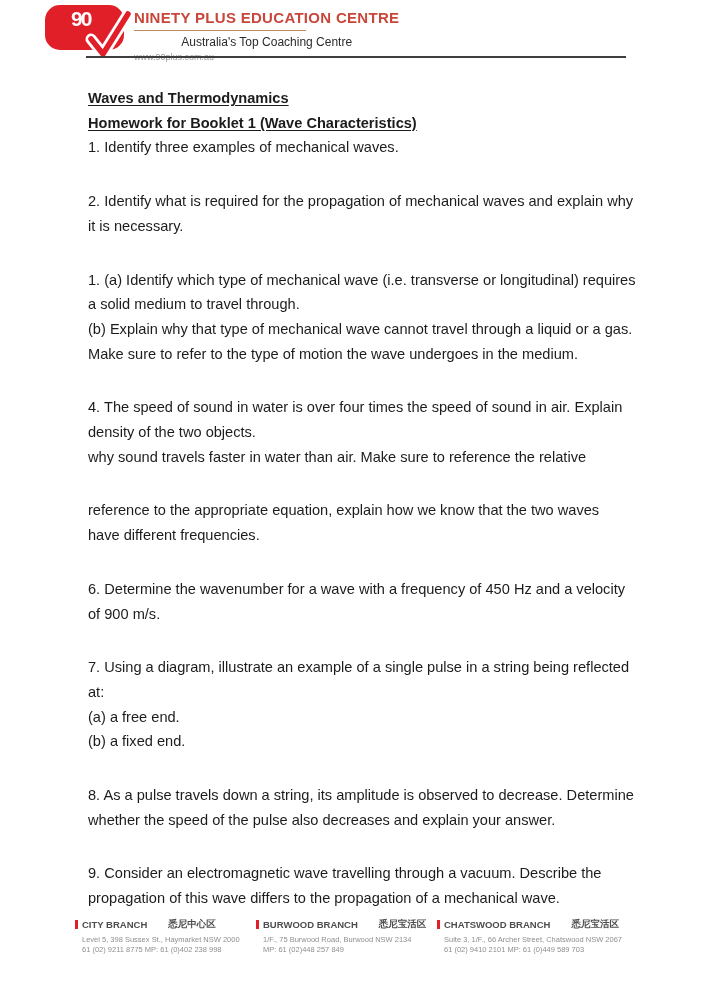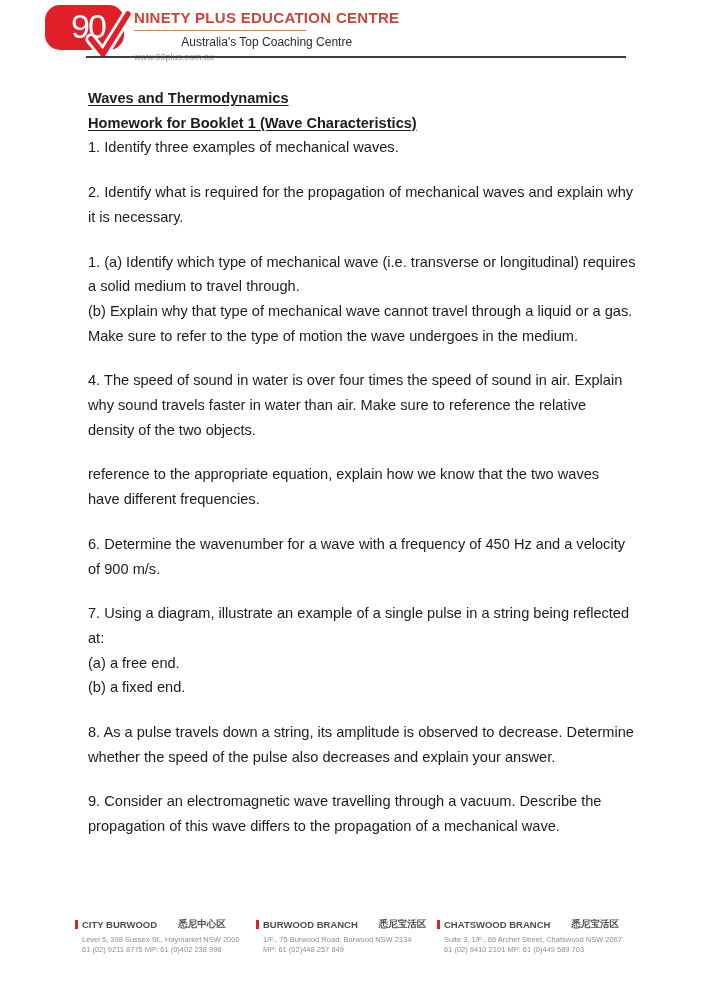--- a/index.html
+++ b/index.html
@@ -13,21 +13,21 @@
 
   
   .logo {
     position: absolute; left: 45px; top: 5px;
     width: 79px; height: 45px;
     background: #e01f29;
     border-radius: 15px;
   }
   .logo-number {
     position: absolute; left: 26px; top: 2px;
-    font-size: 34px; font-weight: 400; color: #ffffff;
+    font-size: 21px; font-weight: 700; color: #ffffff;
     letter-spacing: -2px;
   }
   .logo-check {
     position: absolute; left: 38px; top: 4px;
     width: 52px; height: 56px; overflow: visible;
   }
   .header-text { position: absolute; left: 134px; top: 9px; }
   .org-name {
     color: #c9473a; font-size: 15px; font-weight: 700;
     letter-spacing: 0.3px; white-space: nowrap;
@@ -43,21 +43,21 @@
   
   .content {
     position: absolute; left: 88px; top: 86px; width: 545px;
     font-size: 14.6px; line-height: 24.7px; color: #1c1c1c;
   }
   .doc-title {
     font-weight: 700;
     text-decoration: underline;
     text-underline-offset: 2px;
   }
-  .question { margin-top: 20px; }
+  .question { margin-top: 29px; }
   #questions .question:first-child { margin-top: 0; }
   .qline { white-space: nowrap; }
 
   
   .footer {
     position: absolute; left: 75px; top: 918px;
     display: flex; align-items: flex-start;
   }
   .branch { flex: 0 0 auto; }
   .branch:nth-child(1) { width: 181px; }
@@ -108,22 +108,22 @@
         <div class="qline">it is necessary.</div>
       </div>
       <div class="question">
         <div class="qline">1. (a) Identify which type of mechanical wave (i.e. transverse or longitudinal) requires</div>
         <div class="qline">a solid medium to travel through.</div>
         <div class="qline">(b) Explain why that type of mechanical wave cannot travel through a liquid or a gas.</div>
         <div class="qline">Make sure to refer to the type of motion the wave undergoes in the medium.</div>
       </div>
       <div class="question">
         <div class="qline">4. The speed of sound in water is over four times the speed of sound in air. Explain</div>
+        <div class="qline">density of the two objects.</div>
         <div class="qline">why sound travels faster in water than air. Make sure to reference the relative</div>
-        <div class="qline">density of the two objects.</div>
       </div>
       <div class="question">
         <div class="qline">reference to the appropriate equation, explain how we know that the two waves</div>
         <div class="qline">have different frequencies.</div>
       </div>
       <div class="question">
         <div class="qline">6. Determine the wavenumber for a wave with a frequency of 450 Hz and a velocity</div>
         <div class="qline">of 900 m/s.</div>
       </div>
       <div class="question">
@@ -140,21 +140,21 @@
         <div class="qline">9. Consider an electromagnetic wave travelling through a vacuum. Describe the</div>
         <div class="qline">propagation of this wave differs to the propagation of a mechanical wave.</div>
       </div>
     </div>
 </div>
 
 <div class="footer">
     <div class="branch">
       <div class="branch-head">
         <span class="redbar"></span>
-        <span class="branch-name">CITY BURWOOD</span>
+        <span class="branch-name">CITY BRANCH</span>
         <span class="branch-cn">悉尼中心区</span>
       </div>
       <div class="branch-addr">Level 5, 398 Sussex St., Haymarket NSW 2000</div>
       <div class="branch-phone">61 (02) 9211 8775    MP: 61 (0)402 238 998</div>
     </div>
     <div class="branch">
       <div class="branch-head">
         <span class="redbar"></span>
         <span class="branch-name">BURWOOD BRANCH</span>
         <span class="branch-cn">悉尼宝活区</span>

